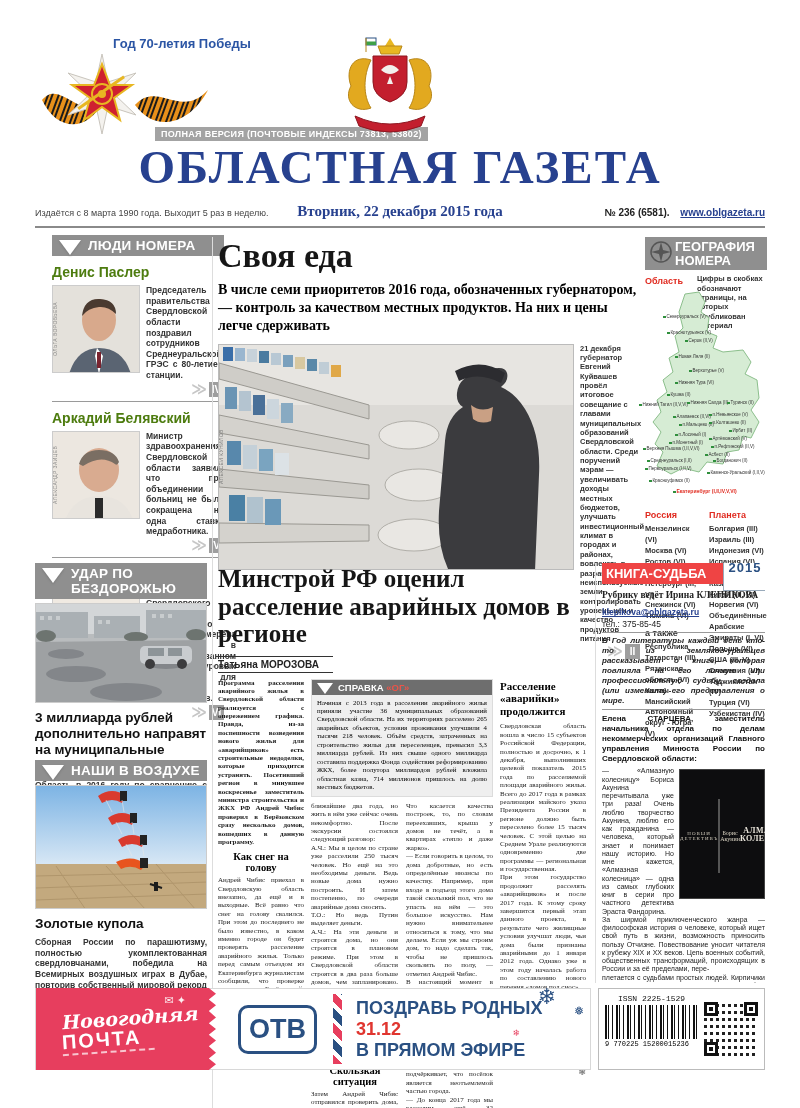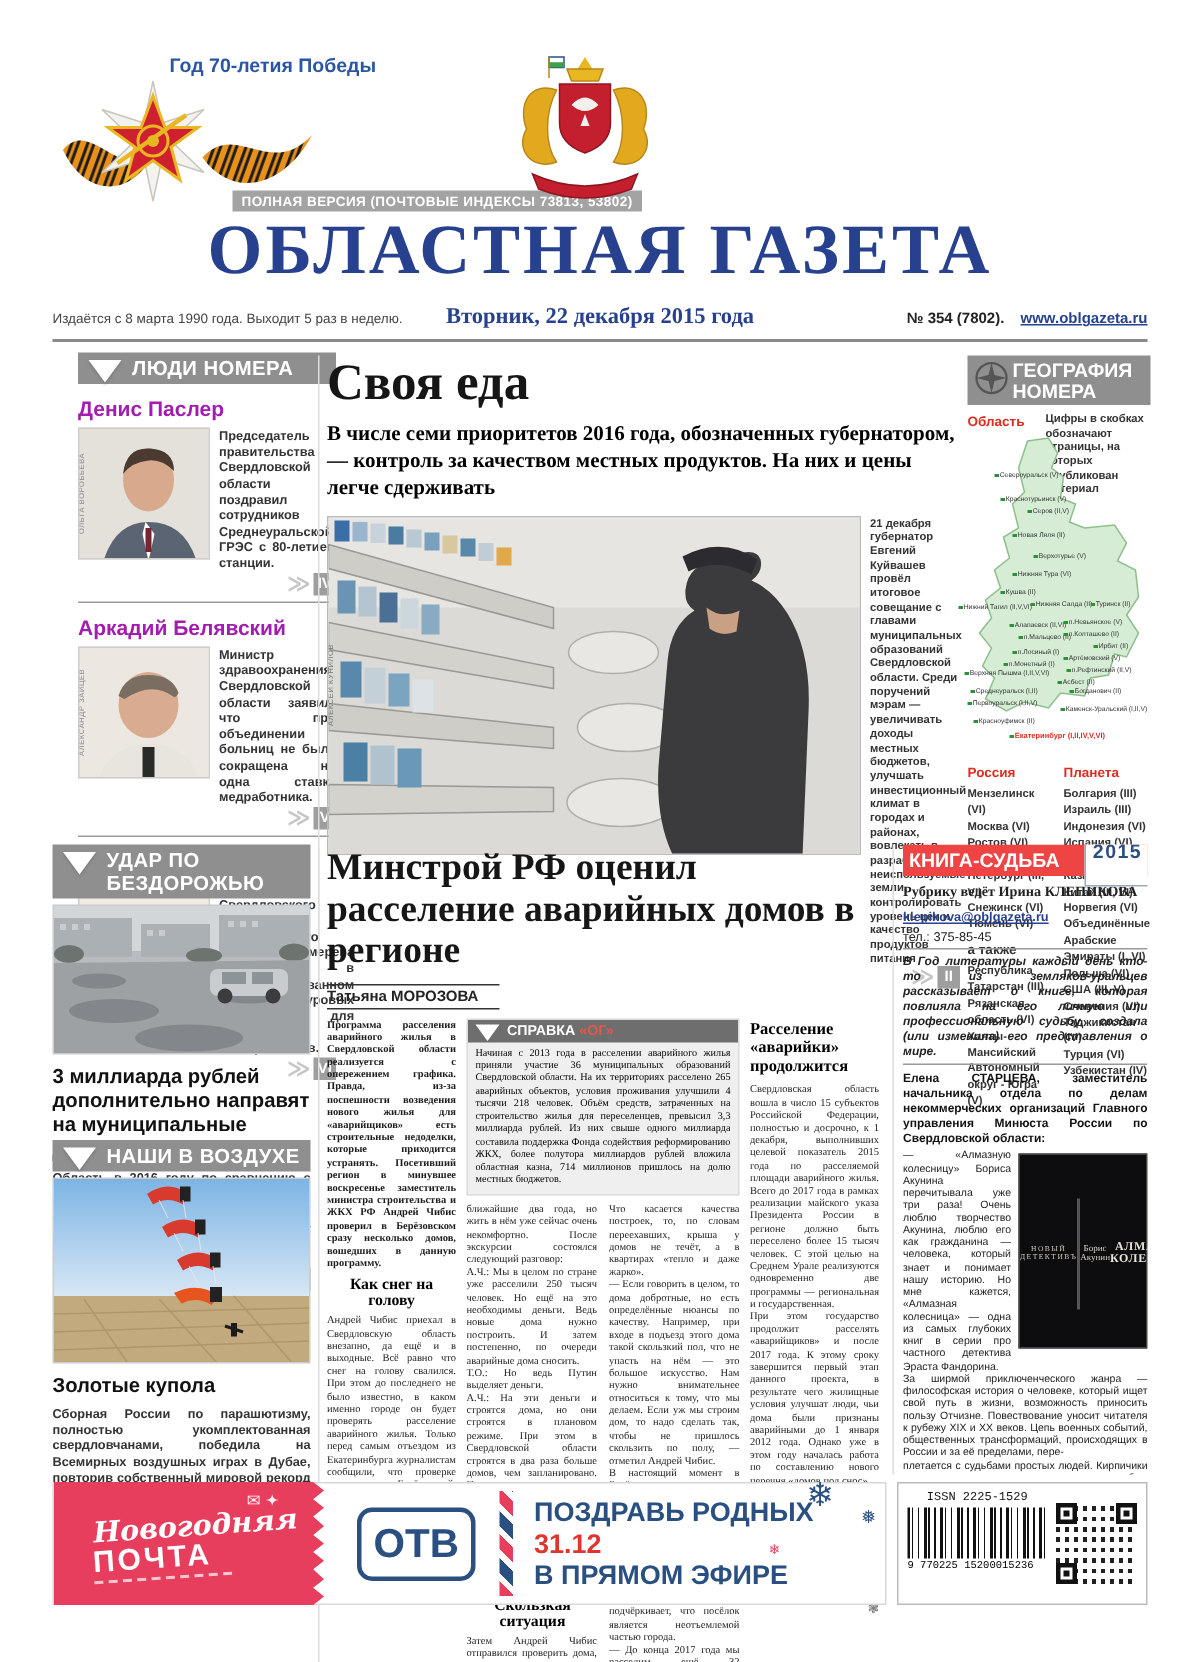--- a/index.html
+++ b/index.html
@@ -33,21 +33,21 @@
           border-left:11px solid transparent;border-right:11px solid transparent;
           border-top:15px solid #fff;filter:drop-shadow(0 1px 1px #777);z-index:2}
   .pg{display:flex;justify-content:flex-end;align-items:center;gap:2px;margin-top:1px}
   .chev{color:#c6c6c6;font:bold 15px "DejaVu Sans",sans-serif;line-height:1}
   .pgbox{background:#9e9e9e;color:#fff;font:bold 10px "Liberation Sans",sans-serif;
          min-width:15px;height:15px;text-align:center;line-height:15px;padding:0 2px}
 
   
   .people{position:absolute;left:52px;top:235px;width:172px}
   .person{border-bottom:1px solid #9a9a9a;padding:5px 0 4px}
-  .pname{font:bold 14px "Liberation Sans",sans-serif;color:#a21caf;margin:3px 0 5px}
+  .pname{font:bold 14px "Liberation Sans",sans-serif;color:#4d7c0f;margin:3px 0 5px}
   .prow{display:flex;gap:6px}
   .photo{position:relative;width:88px;height:88px;border:1px solid #ccc;flex:none;overflow:hidden}
   .credit{position:absolute;left:-1px;top:0;height:100%;writing-mode:vertical-rl;
           transform:rotate(180deg);font:5px "Liberation Sans",sans-serif;color:#8a8a8a;
           letter-spacing:.4px;text-align:center}
   .pdesc{font:bold 8.5px/1.25 "Liberation Sans",sans-serif;color:#333;text-align:justify;flex:1}
 
   
   .lead{position:absolute;left:212px;top:237px;width:428px;border-left:1px solid #ddd;padding-left:5px}
   .lead h1{font:bold 34px "Liberation Serif",serif;color:#161616;margin-bottom:6px}
@@ -219,21 +219,21 @@
         <path d="M36,24 C18,18 10,34 16,50 C8,64 20,78 36,72 C28,60 28,40 36,24 Z" fill="#e2a91f" stroke="#b8871a"></path>
         <path d="M74,24 C92,18 100,34 94,50 C102,64 90,78 74,72 C82,60 82,40 74,24 Z" fill="#e2a91f" stroke="#b8871a"></path>
         <path d="M20,80 q35,16 70,0 l-4,10 q-31,12 -62,0 Z" fill="#c31f2e" stroke="#8e1620"></path>
       </svg>
     </div>
     <div class="gztitle">ОБЛАСТНАЯ ГАЗЕТА</div>
     <div class="mastrow">
       <div class="founded">Издаётся с 8 марта 1990 года. Выходит 5 раз в неделю.</div>
       <div class="dateline">Вторник, 22 декабря 2015 года</div>
       <div class="issuecell">
-        <span>№ 354 (7802).</span>
+        <span>№ 236 (6581).</span>
         <a class="sitelink">www.oblgazeta.ru</a>
       </div>
     </div>
   </div>
 
   <div class="people">
     <div class="secbar">
       <span class="tri"></span>
       <span>ЛЮДИ НОМЕРА</span>
     </div>

